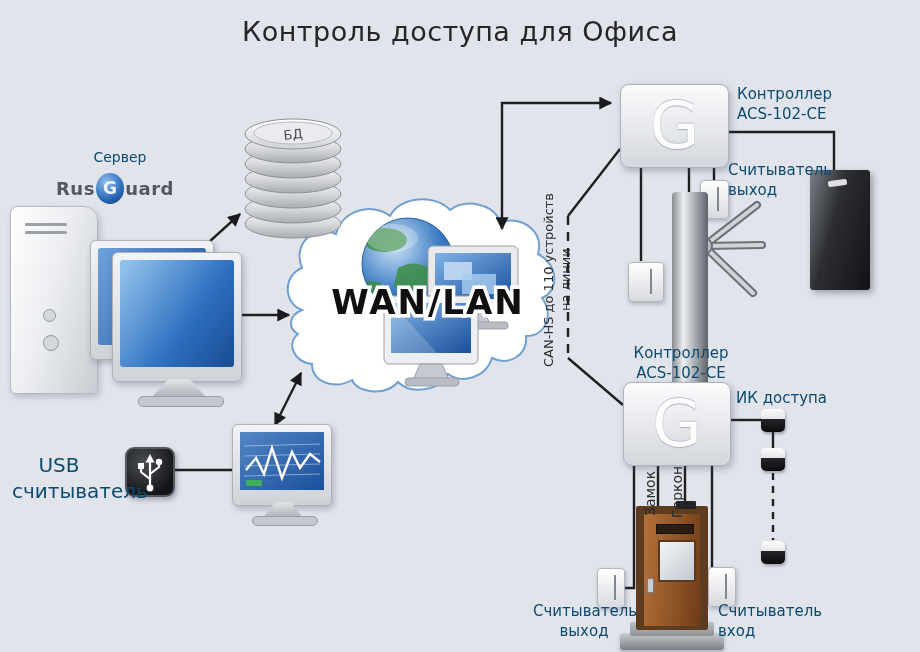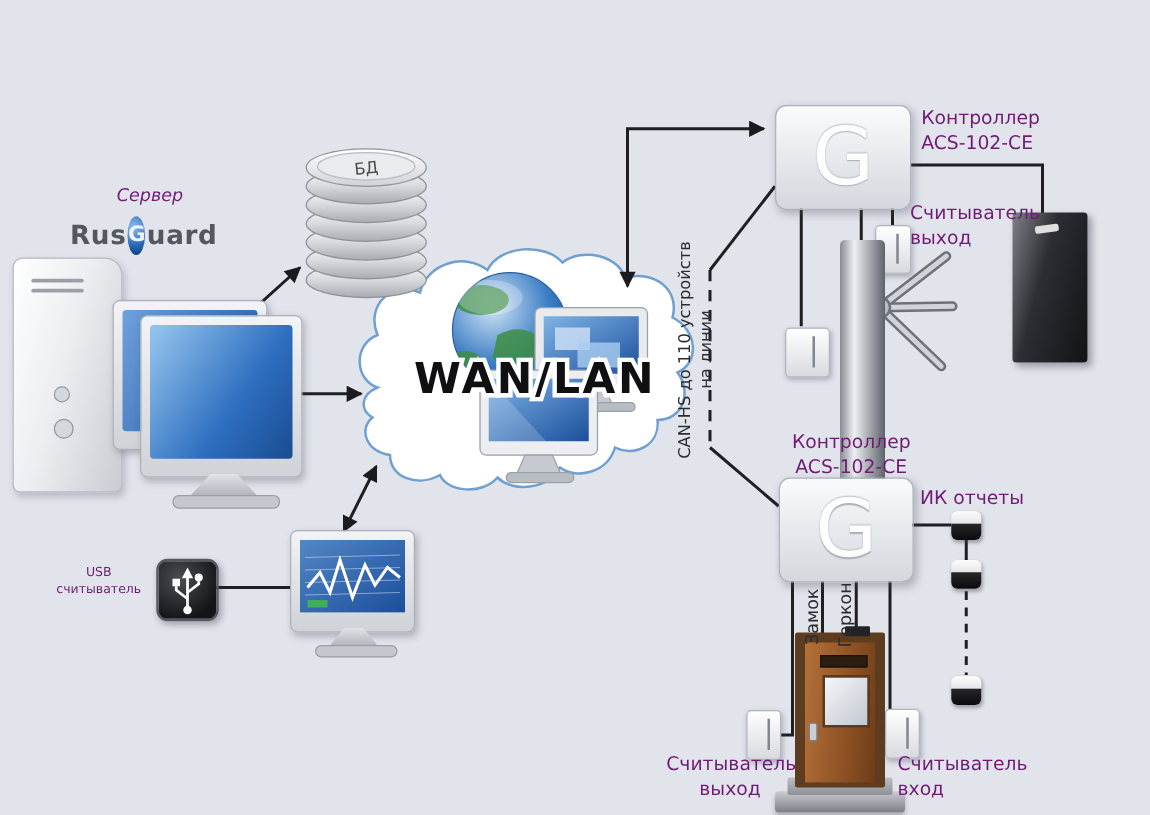--- a/index.html
+++ b/index.html
@@ -1,40 +1,40 @@
 <!DOCTYPE html>
 <html><head>
 <meta charset="utf-8">
 <style>
   html,body{margin:0;padding:0;}
   body{background:#e2e4ec;font-family:"DejaVu Sans","Liberation Sans",sans-serif;}
   .canvas{position:relative;width:920px;height:652px;background:#e2e4ec;overflow:hidden;}
   .overlay{position:absolute;left:0;top:0;z-index:1;}
-  .lbl{position:absolute;z-index:3;font-size:15px;color:#701a75;white-space:pre-line;line-height:1.3;}
+  .lbl{position:absolute;z-index:3;font-size:15px;color:#0c4a6e;white-space:pre-line;line-height:1.3;}
   .vlbl{writing-mode:vertical-rl;transform:rotate(180deg);text-align:center;font-size:14px;color:#2b2c30;}
   .dev{position:absolute;z-index:2;}
   .title{position:absolute;left:120px;top:16px;width:680px;text-align:center;font-size:27px;
          letter-spacing:.5px;color:#26262a;z-index:3;}
   
   .tower{left:10px;top:206px;width:86px;height:186px;border:1px solid #b6b9bf;border-radius:8px 14px 6px 6px;
          background:linear-gradient(105deg,#ffffff,#eceef1 45%,#c9ccd2);box-shadow:2px 3px 6px rgba(60,60,80,.25);}
   .vent{position:absolute;left:14px;width:42px;height:3px;background:#9ca0a6;border-radius:2px;}
   .pcbtn{position:absolute;left:32px;width:11px;height:11px;border-radius:50%;background:#d4d7dc;border:1px solid #9398a0;}
   .mon{position:absolute;border:1px solid #aeb1b8;border-radius:6px;background:linear-gradient(180deg,#f2f3f5,#cfd2d7);
        box-shadow:2px 3px 6px rgba(60,60,80,.3);}
   .scr{position:absolute;left:7px;top:7px;right:7px;bottom:14px;border-radius:3px;
        background:linear-gradient(125deg,#8fc0ea 5%,#2e6fc0 60%,#1a4c92);}
   .scr.dim{background:linear-gradient(120deg,#6ea2dc,#1c4f9c);}
   .stand{position:absolute;background:linear-gradient(180deg,#e2e4e8,#a9adb4);
          clip-path:polygon(32% 0,68% 0,100% 100%,0 100%);}
   .standbase{position:absolute;background:#c4c7cd;border-radius:5px;border:1px solid #9a9ea6;}
   
   .logo{position:absolute;left:56px;top:171px;width:118px;height:34px;display:flex;align-items:center;
         justify-content:center;z-index:3;}
-  .logo .txt{font-size:21px;font-weight:600;color:#54575d;letter-spacing:.5px;}
+  .logo .txt{font-size:18px;font-weight:600;color:#54575d;letter-spacing:.5px;}
   .gball{width:31px;height:31px;border-radius:50%;margin:0 1px;
          background:radial-gradient(circle at 34% 28%,#8cbcec,#2a6ab8 60%,#123a75);
          display:flex;align-items:center;justify-content:center;color:#eef4fb;font-size:17px;font-weight:bold;}
   
   .usbbox{left:125px;top:447px;width:46px;height:46px;border-radius:9px;border:2px solid #55585e;
           background:radial-gradient(circle at 35% 30%,#4a4d52,#141518 75%);box-shadow:2px 3px 5px rgba(50,50,70,.35);}
   
   .controller{border:1px solid #aeb2ba;border-radius:9px;background:linear-gradient(180deg,#fafbfc,#d4d7dd);
               box-shadow:2px 3px 7px rgba(70,75,90,.35);display:flex;align-items:center;justify-content:center;}
   .gletter{font-size:64px;color:#fdfdfe;text-shadow:0 1px 1px #a7adb6,0 -1px 1px #b9bfc7;line-height:1;}
@@ -174,43 +174,44 @@
       <path d="M773,431 V449"></path>
       <path d="M773,473 V540" stroke-dasharray="7 6"></path>
       <path d="M634,463 V588 H624"></path>
       <path d="M658,463 V517"></path>
       <path d="M685,463 V507"></path>
       <path d="M712,463 V568"></path>
       <path d="M172,470 H232"></path>
     </g>
   </svg>
 
-
-  <div class="lbl" style="left:70px;top:148px;width:100px;text-align:center;font-size:14px;font-style:italic;">Сервер</div>
+  <div class="title">Контроль доступа для Офиса</div>
+
+  <div class="lbl" style="left:70px;top:148px;width:100px;text-align:center;font-size:14px;">Сервер</div>
   <div class="logo">
     <span class="txt">Rus</span>
     <span class="gball">G</span>
     <span class="txt">uard</span>
   </div>
   <div class="dev tower">
     <div class="vent" style="top:16px;"></div>
     <div class="vent" style="top:24px;"></div>
     <div class="pcbtn" style="top:102px;"></div>
     <div class="pcbtn" style="top:128px;width:14px;height:14px;"></div>
   </div>
   <div class="dev mon" style="left:90px;top:240px;width:122px;height:118px;">
     <div class="scr dim"></div>
   </div>
   <div class="dev mon" style="left:112px;top:252px;width:128px;height:128px;">
     <div class="scr"></div>
   </div>
   <div class="dev stand" style="left:150px;top:379px;width:58px;height:20px;"></div>
   <div class="dev standbase" style="left:138px;top:396px;width:84px;height:9px;"></div>
 
-  <div class="lbl" style="left:32px;top:452px;width:94px;text-align:center;font-size:10px;">USB
+  <div class="lbl" style="left:12px;top:452px;width:94px;text-align:center;font-size:20px;">USB
 считыватель</div>
   <div class="dev usbbox">
     <svg width="46" height="46" viewBox="0 0 46 46">
       <g stroke="#ffffff" stroke-width="2.2" fill="none">
         <path d="M23,38 V13"></path>
           <path d="M23,30 L14,23 V20"></path>
           <path d="M23,25 L32,18 V16"></path>
       </g>
       <path d="M23,5 L18.5,13.5 H27.5 Z" fill="#ffffff"></path>
       <circle cx="23" cy="39" r="3.4" fill="#ffffff"></circle>
@@ -252,21 +253,21 @@
   </div>
 
   <div class="lbl vlbl" style="left:541px;top:184px;height:192px;font-size:13px;">CAN-HS до 110 устройств на линии</div>
 
   <div class="lbl" style="left:626px;top:344px;width:110px;text-align:center;">Контроллер
 ACS-102-CE</div>
   <div class="dev controller" style="left:623px;top:382px;width:106px;height:82px;">
     <span class="gletter">G</span>
   </div>
 
-  <div class="lbl" style="left:736px;top:389px;width:95px;">ИК отчеты</div>
+  <div class="lbl" style="left:736px;top:389px;width:95px;">ИК доступа</div>
   <div class="dev irsensor" style="left:761px;top:409px;"></div>
   <div class="dev irsensor" style="left:761px;top:448px;"></div>
   <div class="dev irsensor" style="left:761px;top:541px;"></div>
 
   <div class="lbl vlbl" style="left:641px;top:464px;height:58px;">Замок</div>
   <div class="lbl vlbl" style="left:668px;top:462px;height:60px;">Геркон</div>
   <div class="dev base2"></div>
   <div class="dev base1"></div>
   <div class="dev doorframe"></div>
   <div class="dev doorleaf"></div>

